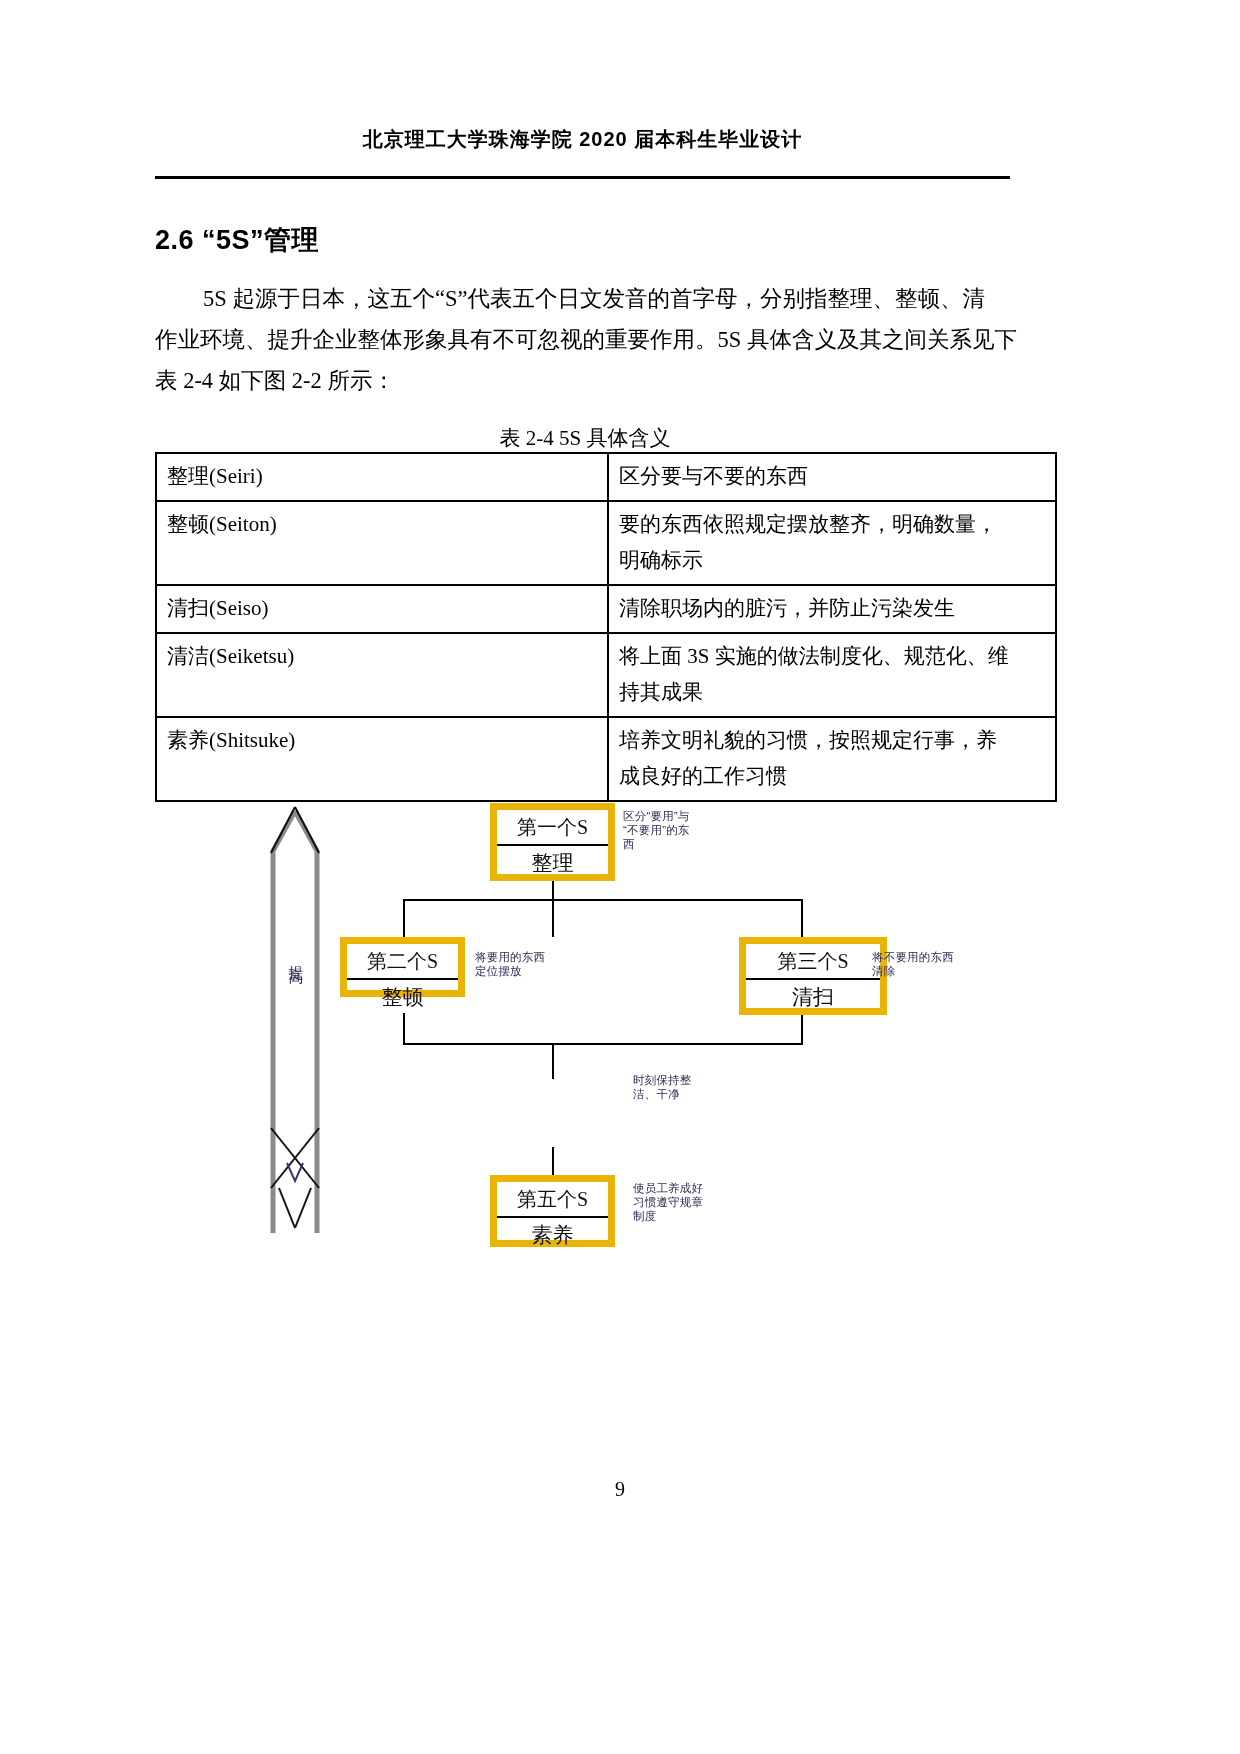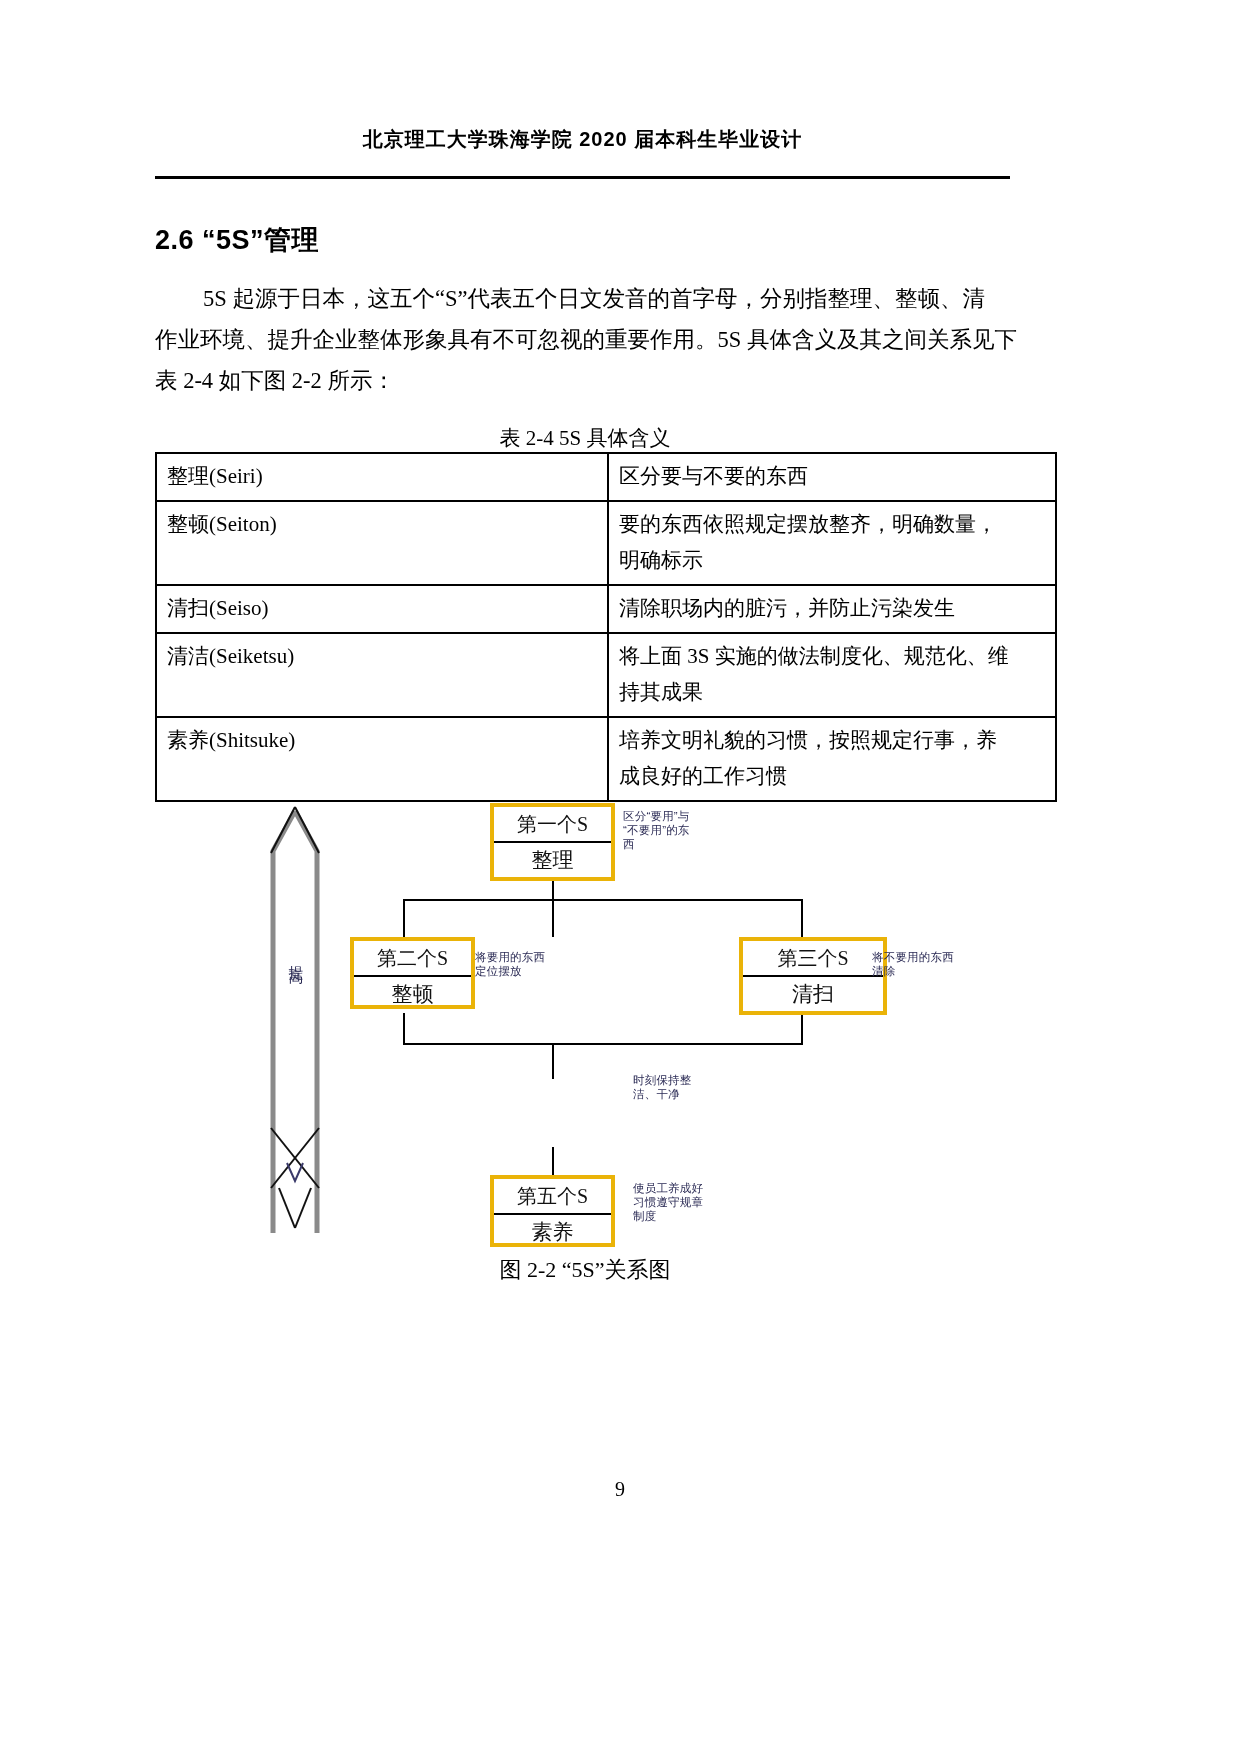--- a/index.html
+++ b/index.html
@@ -70,21 +70,21 @@
   }
   .tbl td.c1 { width:430px; }
   .tbl td.c2 { width:426px; }
   .tbl .sub { display:block; }
 
   
   .figure { position:absolute; left:155px; top:785px; width:860px; height:470px; }
 
   .dgm-box {
     position:absolute;
-    border:4px solid #eab308;
+    border:7px solid #eab308;
     background:#fff;
     box-sizing:border-box;
   }
   .dgm-box .top, .dgm-box .bot {
     text-align:center;
     font-size:20px;
     line-height:34px;
     height:34px;
     color:#111;
   }
@@ -208,21 +208,21 @@
     <div class="dgm-box" style="left:335px; top:18px; width:125px; height:78px;">
       <div class="top">第一个S</div>
       <div class="bot">整理</div>
     </div>
     <div class="anno" style="left:468px; top:24px; width:110px;">
       <div>区分“要用”与</div>
       <div>“不要用”的东</div>
       <div>西</div>
     </div>
 
-    <div class="dgm-box" style="left:185px; top:152px; width:125px; height:72px;margin-left:10px;">
+    <div class="dgm-box" style="left:185px; top:152px; width:125px; height:60px;">
       <div class="top">第二个S</div>
       <div class="bot">整顿</div>
     </div>
     <div class="anno" style="left:320px; top:165px; width:110px;">
       <div>将要用的东西</div>
       <div>定位摆放</div>
     </div>
 
     <div class="dgm-box" style="left:584px; top:152px; width:148px; height:78px;">
       <div class="top">第三个S</div>
@@ -243,17 +243,16 @@
       <div class="bot">素养</div>
     </div>
     <div class="anno" style="left:478px; top:396px; width:112px;">
       <div>使员工养成好</div>
       <div>习惯遵守规章</div>
       <div>制度</div>
     </div>
 
   </div>
 
-  <div class="fig-caption">图 2-2  “5S”关系图</div>
 
   <div class="page-num">9</div>
 
 </div>
 
 </body></html>

